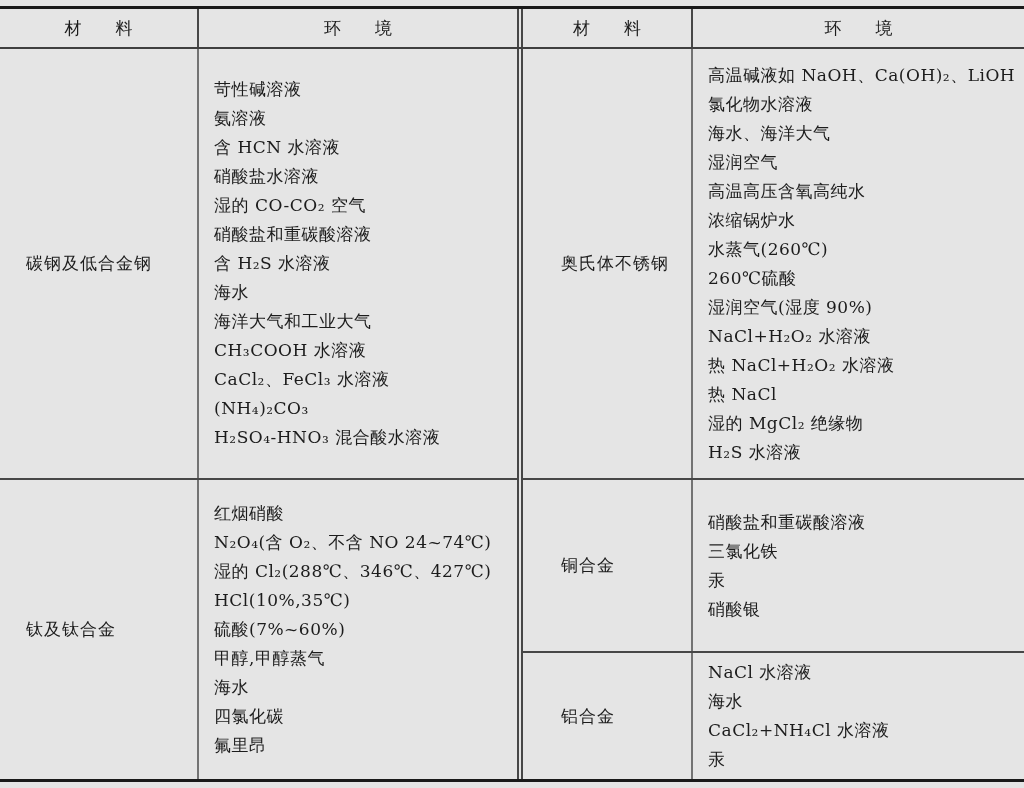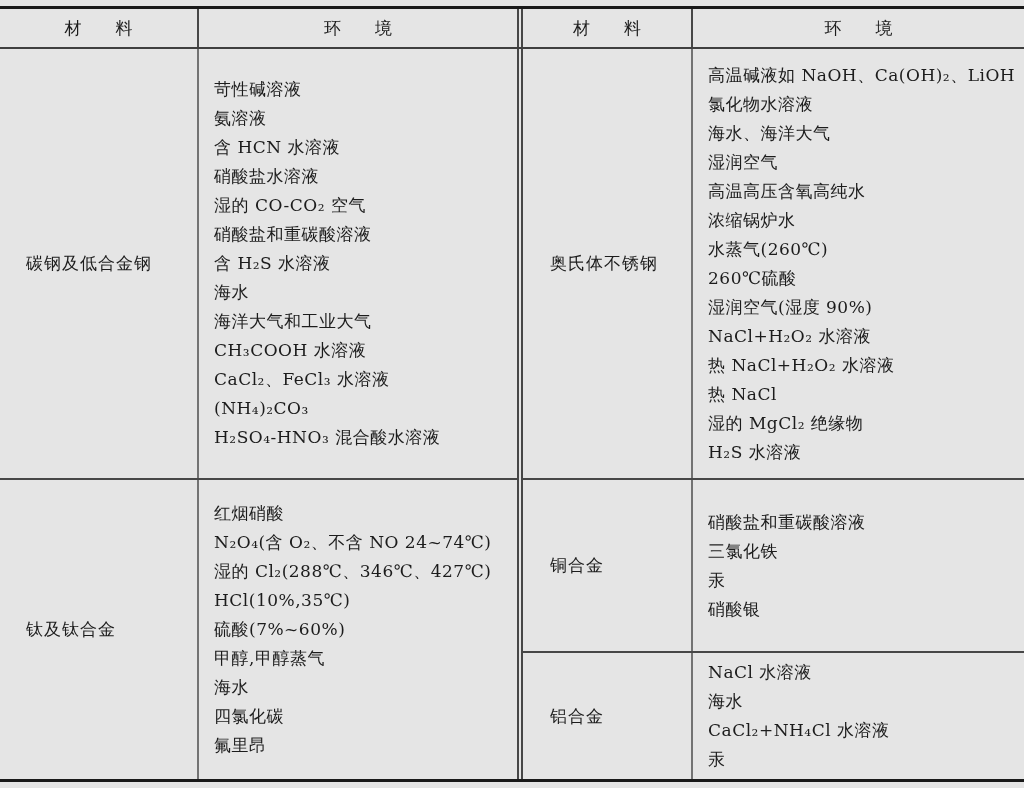--- a/index.html
+++ b/index.html
@@ -74,21 +74,21 @@
   .trow .mcell {
     display: flex;
     align-items: center;
     box-sizing: border-box;
     border-right: 2px solid #737373;
     font-size: 17px;
     letter-spacing: 1px;
     padding-left: 26px;
   }
   .half.left  .mcell { width: 199px; }
-  .half.right .mcell { width: 170px; padding-left: 27px; }
+  .half.right .mcell { width: 170px; padding-left: 38px; }
   .trow .ecell {
     flex: 1;
     display: flex;
     flex-direction: column;
     justify-content: center;
     padding-left: 15px;
     box-sizing: border-box;
     overflow: hidden;
   }
   .eline {

